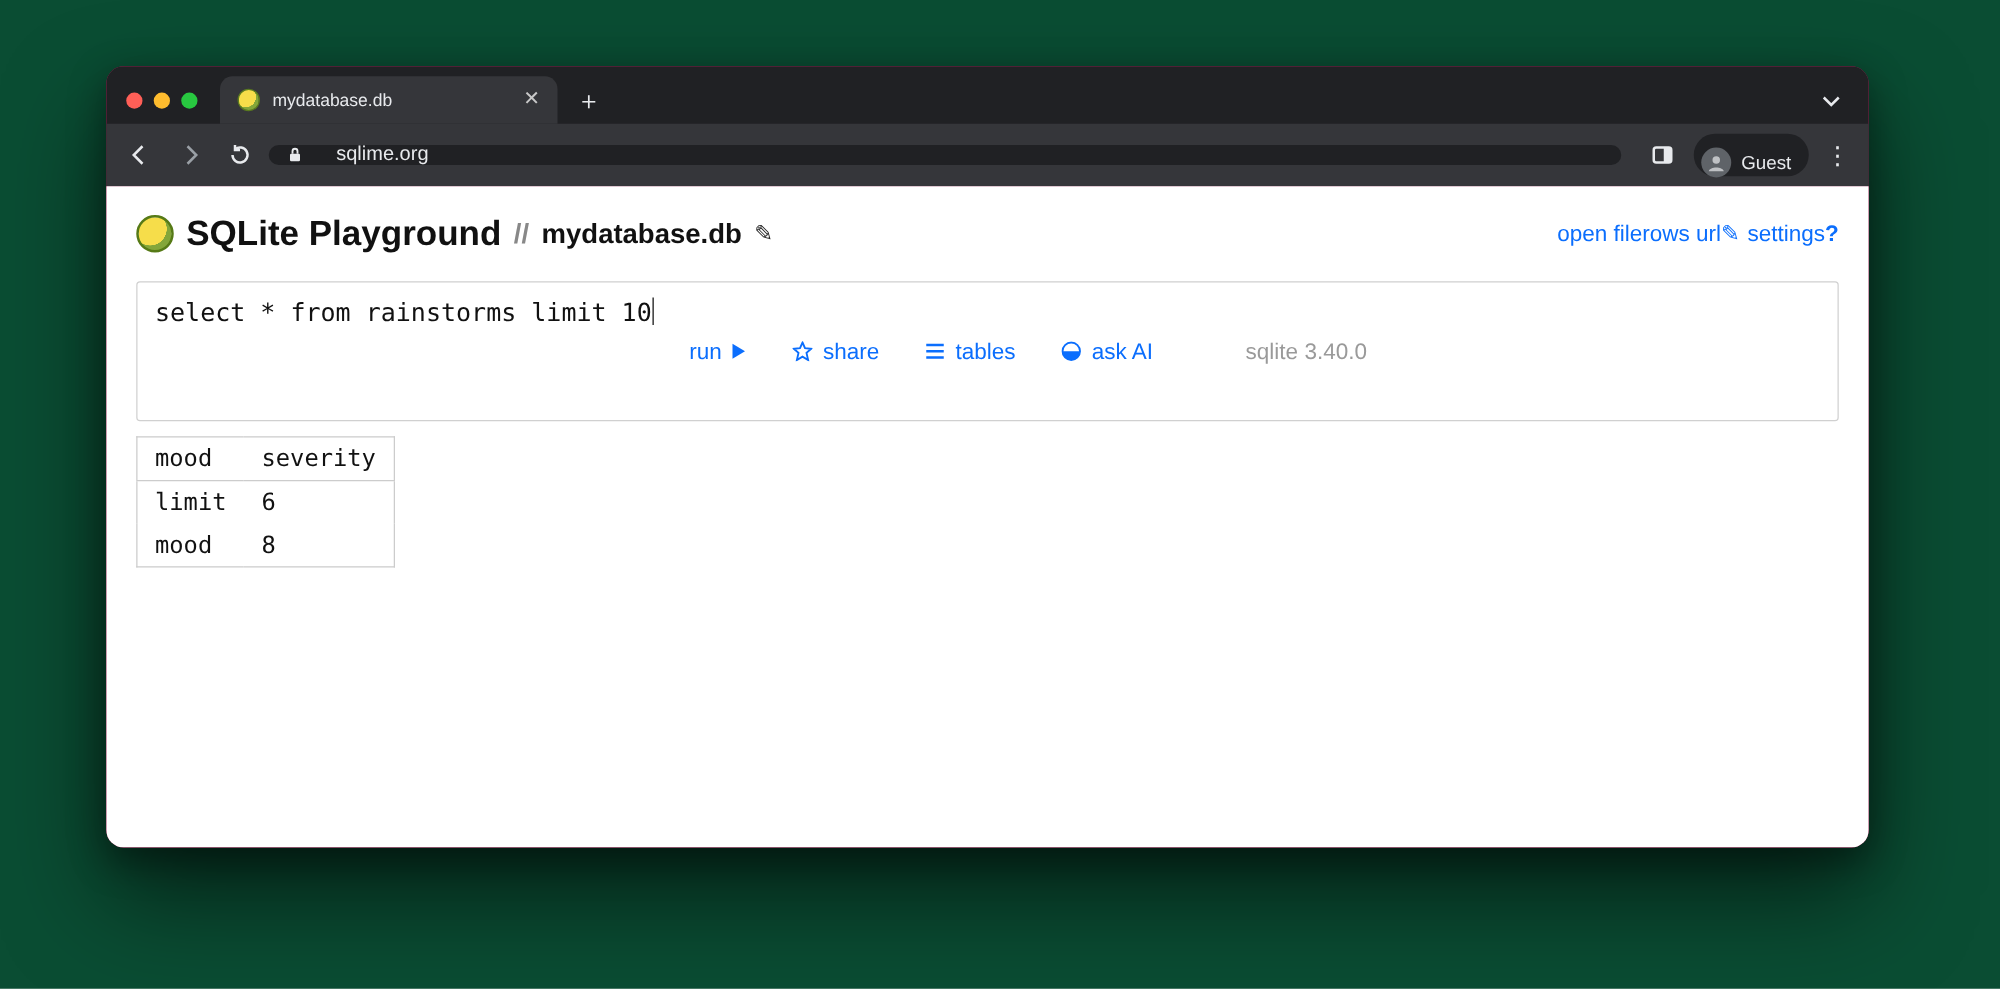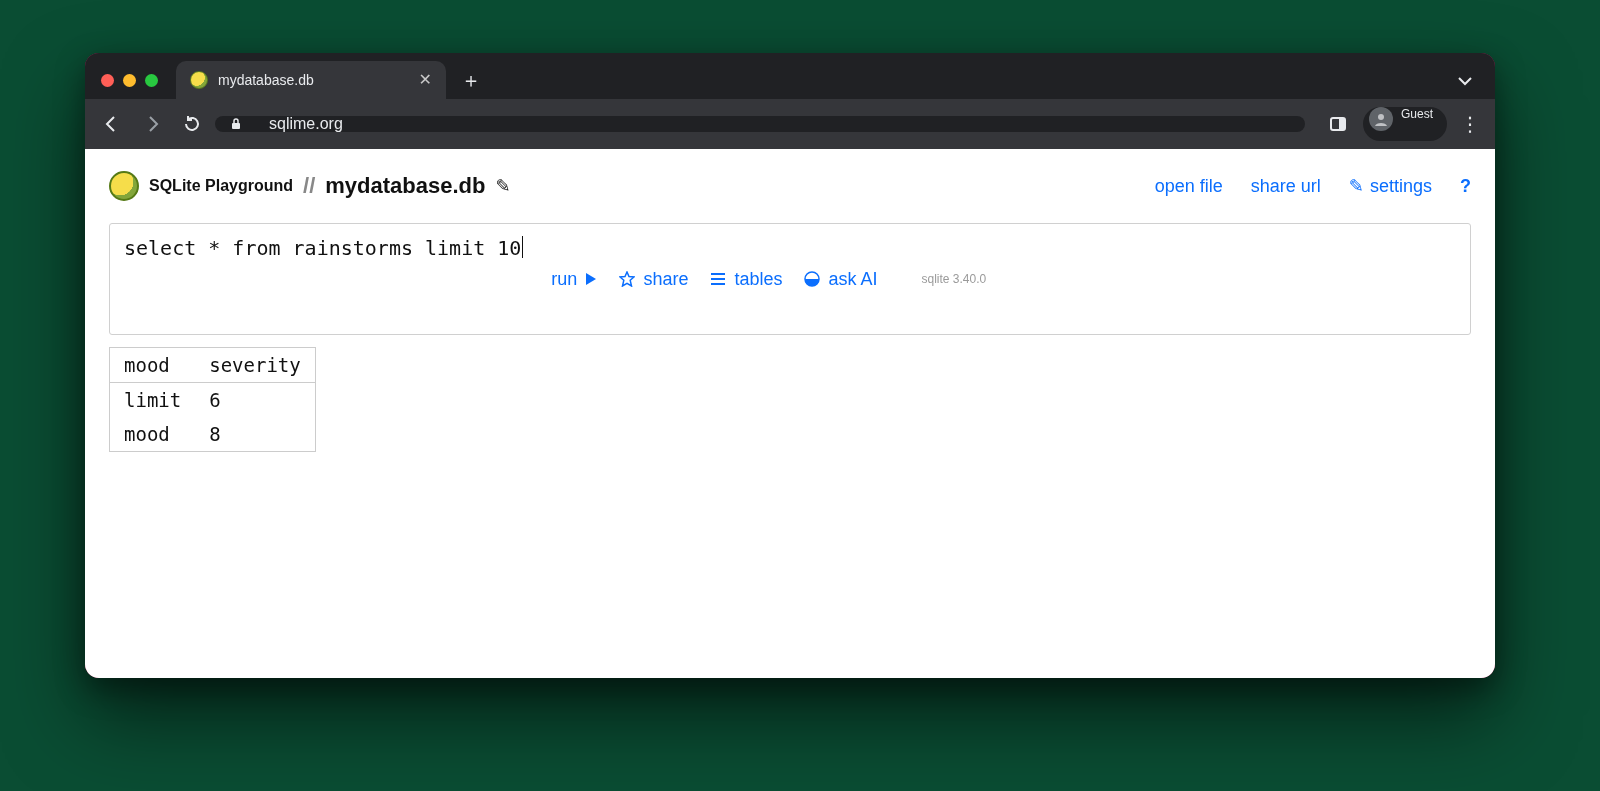--- a/index.html
+++ b/index.html
@@ -60,61 +60,61 @@
     display:flex; align-items:center; gap:26px; padding:0 14px; color:#e8eaed;
   }
   .lock { width:14px; height:14px; display:inline-block; }
   .omnibox-url { font-size:16px; color:#e8eaed; white-space:nowrap; }
   .toolbar-right { display:flex; align-items:center; gap:8px; margin-left:10px; }
   .sq-btn {
     width:34px; height:34px; border-radius:50%;
     display:flex; align-items:center; justify-content:center; color:#e8eaed; cursor:pointer;
   }
   .guest-pill {
-    height:34px; border-radius:18px; background:#202124; padding:0 14px 0 6px;
-    display:flex; align-items:flex-start; gap:8px; color:#e8eaed; font-size:12px;
+    height:34px; border-radius:18px; background:#202124; padding:12px 14px 0 6px;
+    display:flex; align-items:center; gap:8px; color:#e8eaed; font-size:15px;
   }
   .avatar { width:24px; height:24px; border-radius:50%; background:#5f6368;
     display:flex; align-items:center; justify-content:center; }
   .kebab { font-size:20px; color:#e8eaed; width:30px; text-align:center; cursor:pointer;}
 
   
   .page { background:#fff; height: calc(100% - 96px); padding: 22px 24px; color:#111; }
   .hdr { display:flex; align-items:center; }
   .logo {
     width:30px; height:30px; border-radius:50%; margin-right:10px;
     background: radial-gradient(circle at 35% 35%, #f6dd4a 0 55%, #83a63a 56% 100%);
     border:2px solid #567a16;
   }
-  .app-title { font-size:16px; font-weight:700; }
+  .app-title { font-size:28px; font-weight:700; }
   .slashes { font-size:22px; font-weight:700; color:#888; padding:0 10px; }
   .dbname { font-size:22px; font-weight:700; }
   .edit-pencil { margin-left:10px; font-size:18px; color:#222; cursor:pointer;}
   .hdr-spacer { flex:1; }
-  .hdr-links { display:flex; gap:28px; align-items:center; }
+  .hdr-links { display:flex; align-items:center; }
   .link { color:#0b6efd; font-size:18px; cursor:pointer; display:flex; align-items:center; gap:6px;}
   .link.help { font-weight:700; }
 
   .editor-wrap {
     margin-top:22px; border:1px solid #d0d0d0; border-radius:3px;
     display:flex; flex-direction:row;
   }
   .editor {
     min-height:110px; padding:12px 14px 40px;
     font-family: ui-monospace, SFMono-Regular, Menlo, Consolas, monospace;
     font-size:20px; color:#111; white-space:pre; outline:none;
     position:relative;
   }
   .caret { display:inline-block; width:1px; height:22px; background:#111; vertical-align:-3px; margin-left:1px;}
   .editor-toolbar {
-    display:flex; align-items:center; gap:22px; padding:10px 14px; border-top:0;
+    display:flex; align-items:center; gap:37px; padding:10px 14px; border-top:0;
   }
   .action { color:#0b6efd; font-size:18px; cursor:pointer; display:flex; align-items:center; gap:8px;}
   .editor-toolbar .spacer { flex:1; }
-  .sqlite-ver { color:#9a9a9a; font-size:12px; padding-right:6px;}
+  .sqlite-ver { color:#9a9a9a; font-size:18px; padding-right:6px;}
 
   .status { margin-top:14px; font-size:19px; color:#333; }
   .result-table {
     margin-top:12px; border:1px solid #ccc; border-collapse:collapse;
     font-family: ui-monospace, SFMono-Regular, Menlo, Consolas, monospace; font-size:19px;
   }
   .result-table th, .result-table td { padding:6px 14px; text-align:left; }
   .result-table thead th { font-weight:400; border-bottom:1px solid #ccc;}
   svg { display:block; }
 </style>
@@ -195,21 +195,21 @@
     <div class="page">
       <div class="hdr">
         <div class="logo"></div>
         <span class="app-title">SQLite Playground</span>
         <span class="slashes">//</span>
         <span class="dbname">mydatabase.db</span>
         <span class="edit-pencil">✎</span>
         <div class="hdr-spacer"></div>
         <div class="hdr-links">
           <span class="link">open file</span>
-          <span class="link">share url</span>
+          <span class="link">rows url</span>
           <span class="link">
             <span>✎</span>
             <span>settings</span>
           </span>
           <span class="link help">?</span>
         </div>
       </div>
 
       <div class="editor-wrap">
         <div class="editor"><span>select * from rainstorms limit 10</span><span class="caret"></span></div>

